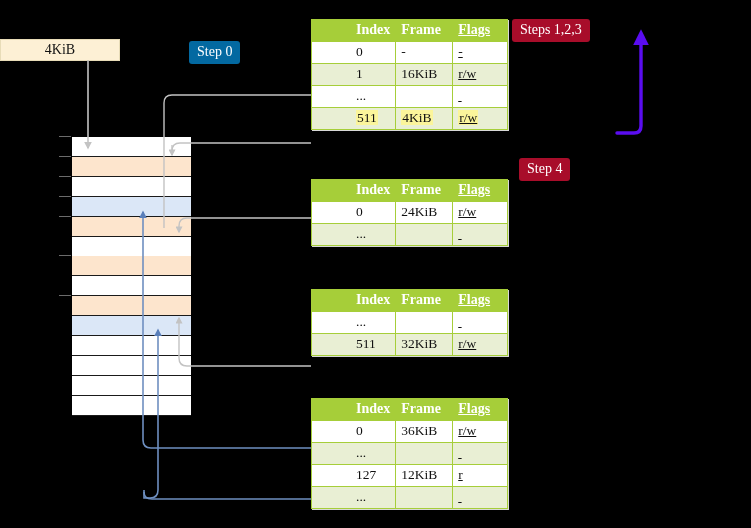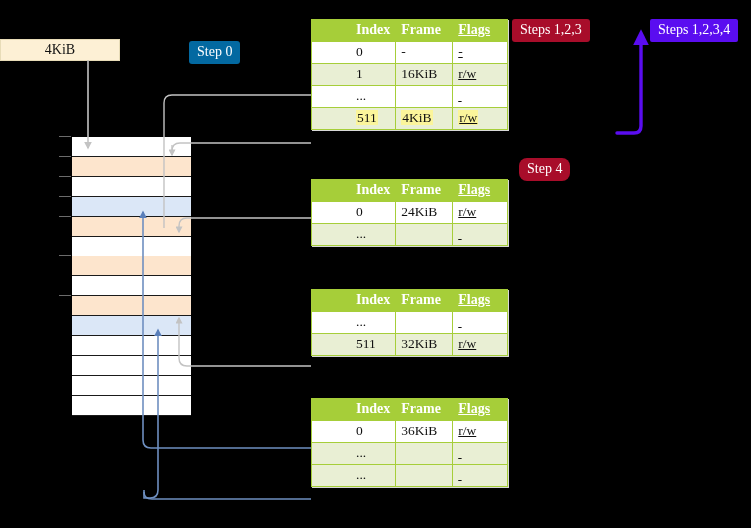--- a/index.html
+++ b/index.html
@@ -41,21 +41,21 @@
     padding: 2px 8px 3px 8px;
     white-space: nowrap;
     box-sizing: border-box;
   }
   .badge-red { background: #a80d2a; border-radius: 3px; }
   .badge-purple { background: #5a0df0; border-radius: 2px; }
 
   #badge-step0     { left: 189px; top: 41px; }
   #badge-steps123  { left: 512px; top: 19px; }
   #badge-steps1234 { left: 650px; top: 19px; }
-  #badge-step4     { left: 519px; top: 158px; border-radius: 8px; }
+  #badge-step4     { left: 519px; top: 158px; }
 
   
   #memory-column {
     left: 71px; top: 136px;
     width: 119px; height: 279px;
     border: 1px solid #000000;
     box-sizing: border-box;
   }
   .mem-row {
     position: absolute;
@@ -124,21 +124,20 @@
 </style>
 </head>
 <body>
 
 <div id="stage">
 
   <div class="abs" id="mem-size-box">4KiB</div>
 
   <div class="abs badge badge-red" id="badge-step0" style="background: #0369a1;">Step 0</div>
   <div class="abs badge badge-red" id="badge-steps123" style="background: rgb(168, 13, 42);">Steps 1,2,3</div>
-  <div class="abs badge badge-purple" id="badge-steps1234" style="background: rgb(90, 13, 240);">Steps 1,2,3,4</div>
   <div class="abs badge badge-red" id="badge-step4" style="background: rgb(168, 13, 42);">Step 4</div>
 
   <div class="abs" id="memory-column">
       <div class="mem-row white" style="top: 0px;"></div>
       <div class="mem-row orange" style="top: 19.9px;"></div>
       <div class="mem-row white" style="top: 39.8px;"></div>
       <div class="mem-row blue" style="top: 59.7px;"></div>
       <div class="mem-row orange" style="top: 79.6px;"></div>
       <div class="mem-row white" style="top: 99.5px;"></div>
       <div class="mem-row orange" style="top: 119.4px;"></div>
@@ -245,20 +244,25 @@
         <tr class="plain">
           <td class="c-index">0</td>
           <td class="c-frame">36KiB</td>
           <td class="c-flags">r/w</td>
         </tr>
         <tr class="alt">
           <td class="c-index">...</td>
           <td class="c-frame">&nbsp;</td>
           <td class="c-flags">&nbsp;</td>
         </tr>
+        <tr class="plain">
+          <td class="c-index">127</td>
+          <td class="c-frame">12KiB</td>
+          <td class="c-flags">r</td>
+        </tr>
         <tr class="alt">
           <td class="c-index">...</td>
           <td class="c-frame">&nbsp;</td>
           <td class="c-flags">&nbsp;</td>
         </tr>
       </tbody>
     </table>
 
   <svg id="wires" viewBox="0 0 751 528">
     <defs>

